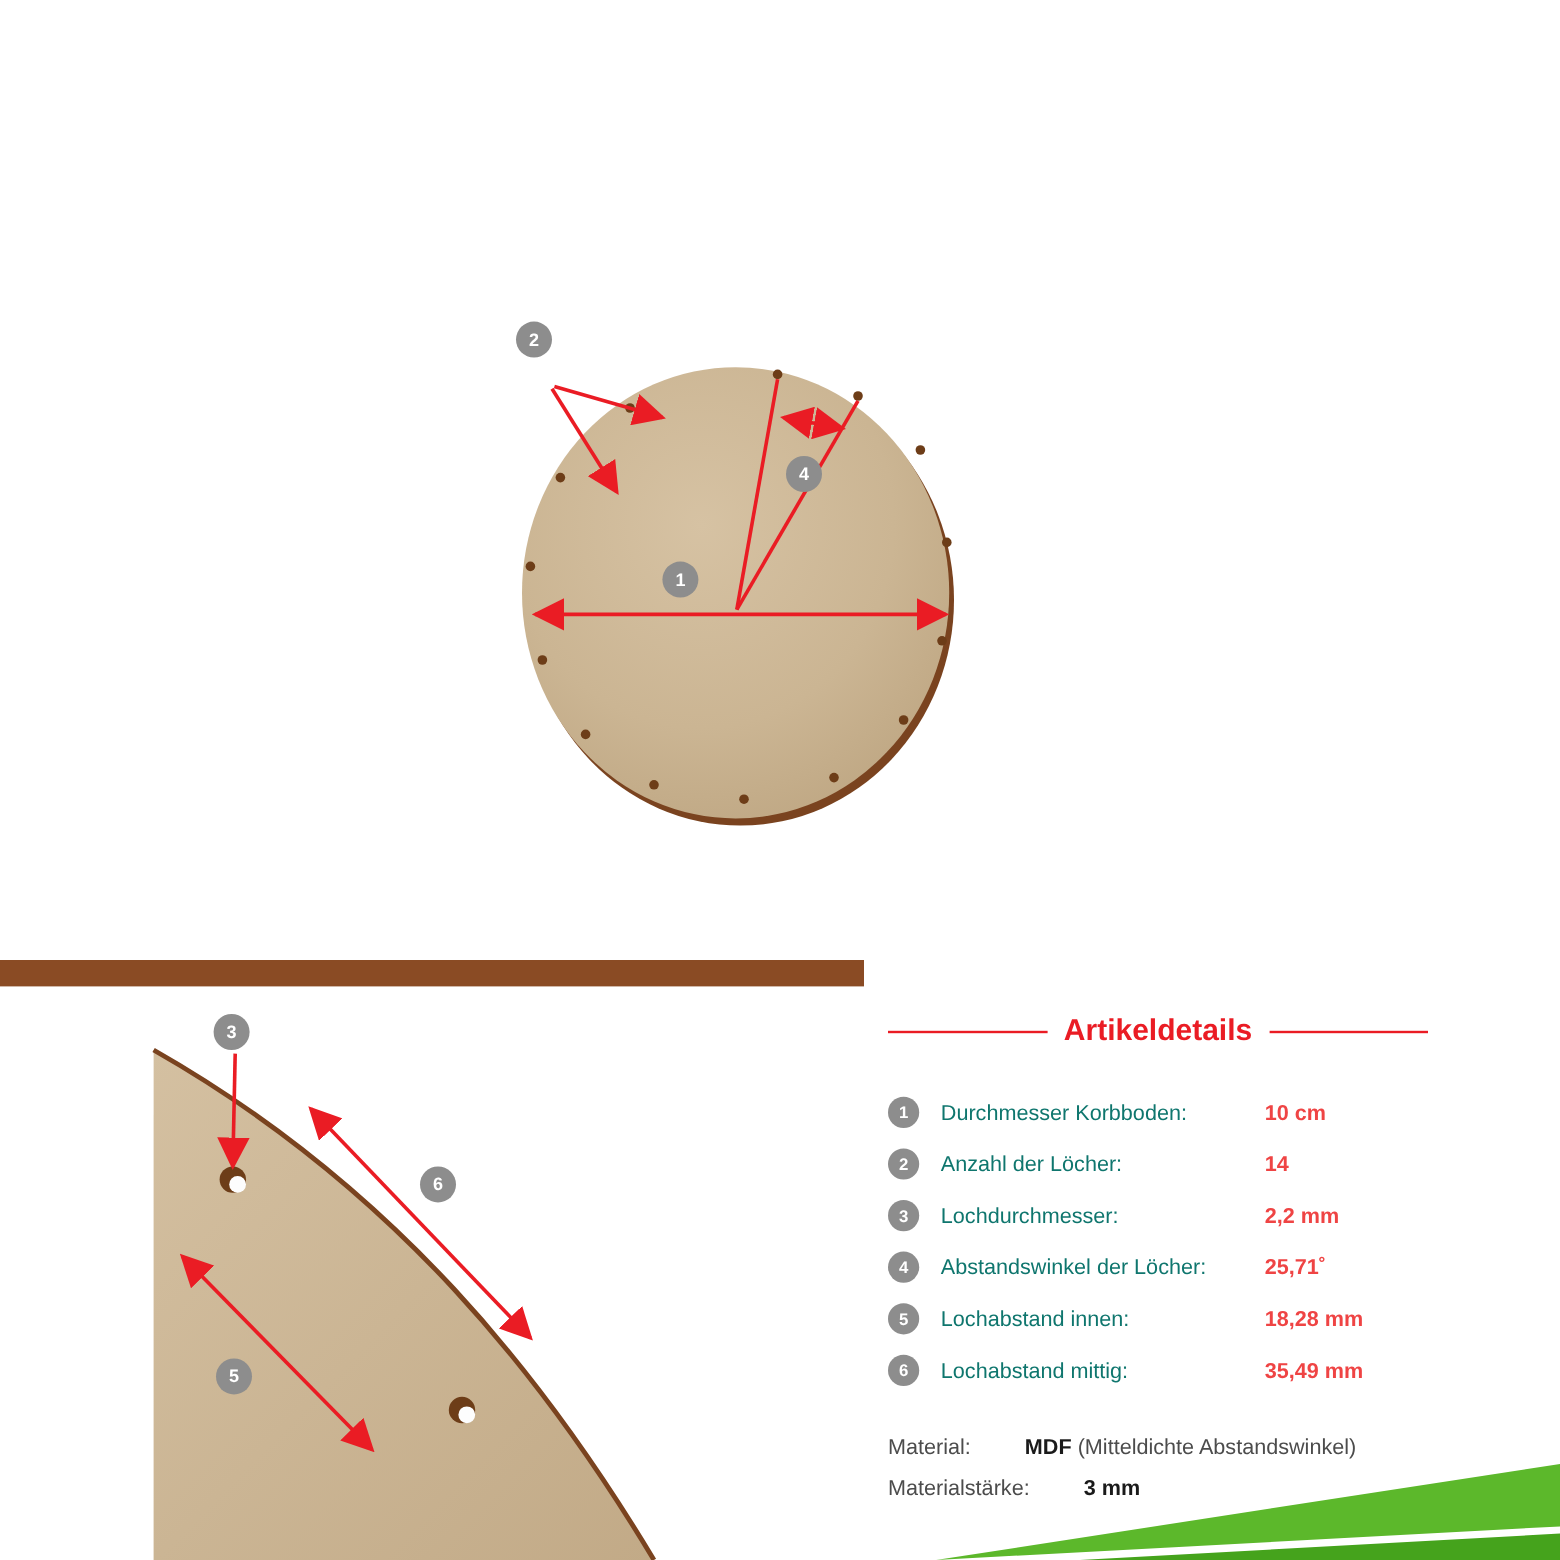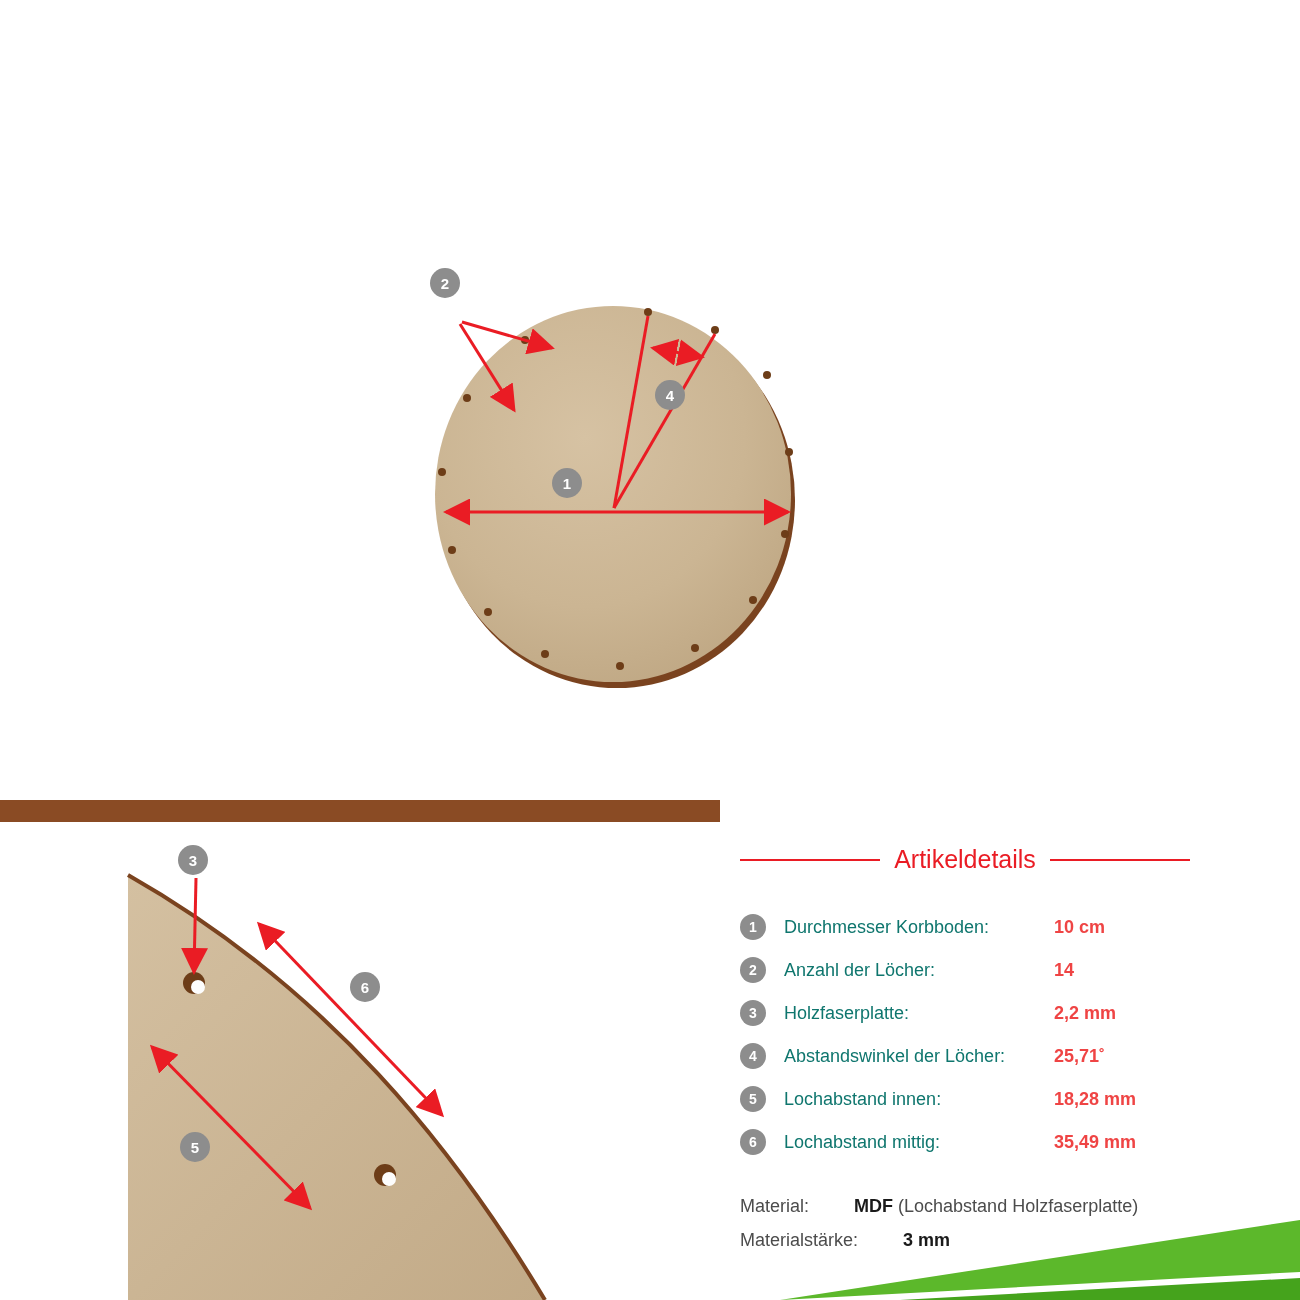--- a/index.html
+++ b/index.html
@@ -25,21 +25,21 @@
   
   .details{
     position:absolute;left:740px;top:845px;width:450px;
   }
   .details-title-row{
     display:flex;align-items:center;gap:14px;
     margin-bottom:40px;
   }
   .rule{flex:1;height:2px;background:#ea1c24;}
   .details-title{
-    color:#ea1c24;font-size:25px;font-weight:normal;white-space:nowrap;
+    color:#ea1c24;font-size:25px;font-weight:bold;white-space:nowrap;
   }
   .spec-row{
     display:flex;align-items:center;margin-bottom:17px;
   }
   .badge{
     width:26px;height:26px;border-radius:50%;
     background:#8d8d8d;color:#fff;
     font-size:14px;font-weight:bold;
     display:flex;align-items:center;justify-content:center;
     flex:0 0 26px;
@@ -172,21 +172,21 @@
       <div class="spec-label">Durchmesser Korbboden:</div>
       <div class="spec-value">10 cm</div>
     </div>
     <div class="spec-row">
       <div class="badge">2</div>
       <div class="spec-label">Anzahl der Löcher:</div>
       <div class="spec-value">14</div>
     </div>
     <div class="spec-row">
       <div class="badge">3</div>
-      <div class="spec-label">Holzfaserplatte:</div>
+      <div class="spec-label">Lochdurchmesser:</div>
       <div class="spec-value">2,2 mm</div>
     </div>
     <div class="spec-row">
       <div class="badge">4</div>
       <div class="spec-label">Abstandswinkel der Löcher:</div>
       <div class="spec-value">25,71˚</div>
     </div>
     <div class="spec-row">
       <div class="badge">5</div>
       <div class="spec-label">Lochabstand innen:</div>
@@ -195,21 +195,21 @@
     <div class="spec-row">
       <div class="badge">6</div>
       <div class="spec-label">Lochabstand mittig:</div>
       <div class="spec-value">35,49 mm</div>
     </div>
 
     <div class="material-block">
       <div>
         <span>Material:</span>
         <b>MDF</b>
-        <span>(Lochabstand Holzfaserplatte)</span>
+        <span>(Mitteldichte Abstandswinkel)</span>
       </div>
       <div>
         <span>Materialstärke:</span>
         <b>3 mm</b>
       </div>
     </div>
   </div>
 
   <svg class="green-corner" viewBox="0 0 520 80" width="520" height="80" preserveAspectRatio="none">
     <polygon points="0,80 520,0 520,52" fill="#5cb82b"></polygon>

